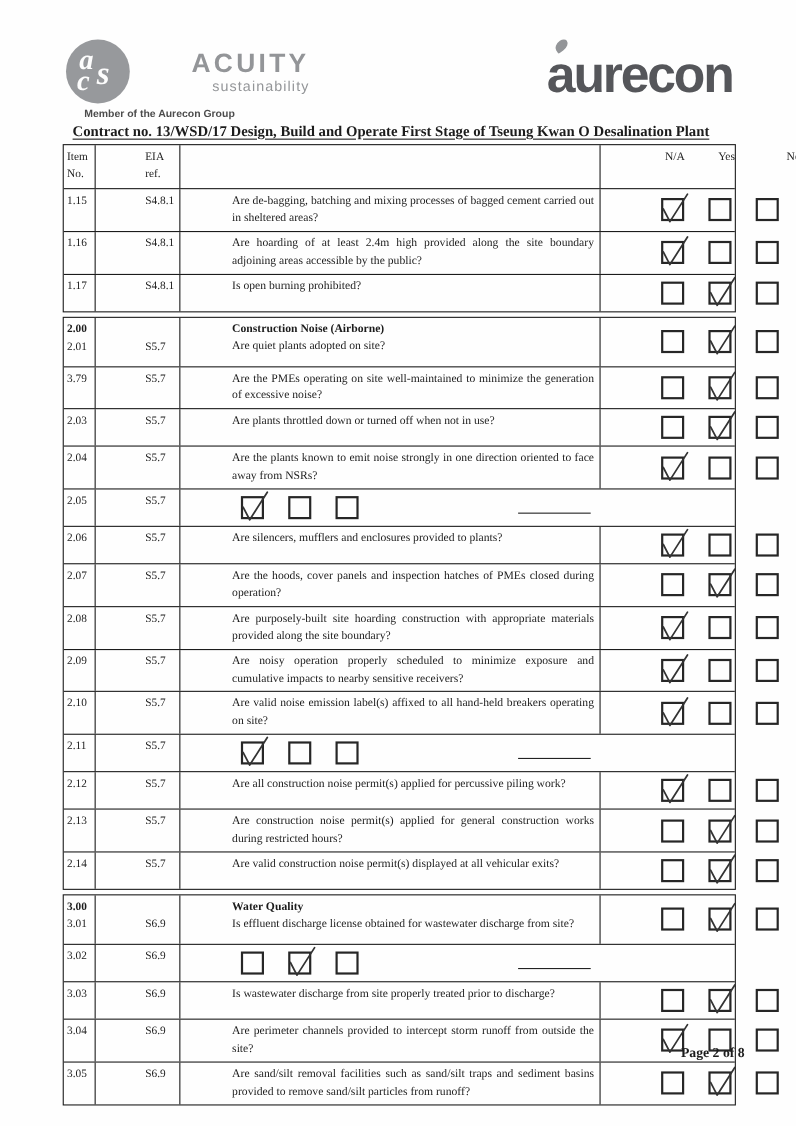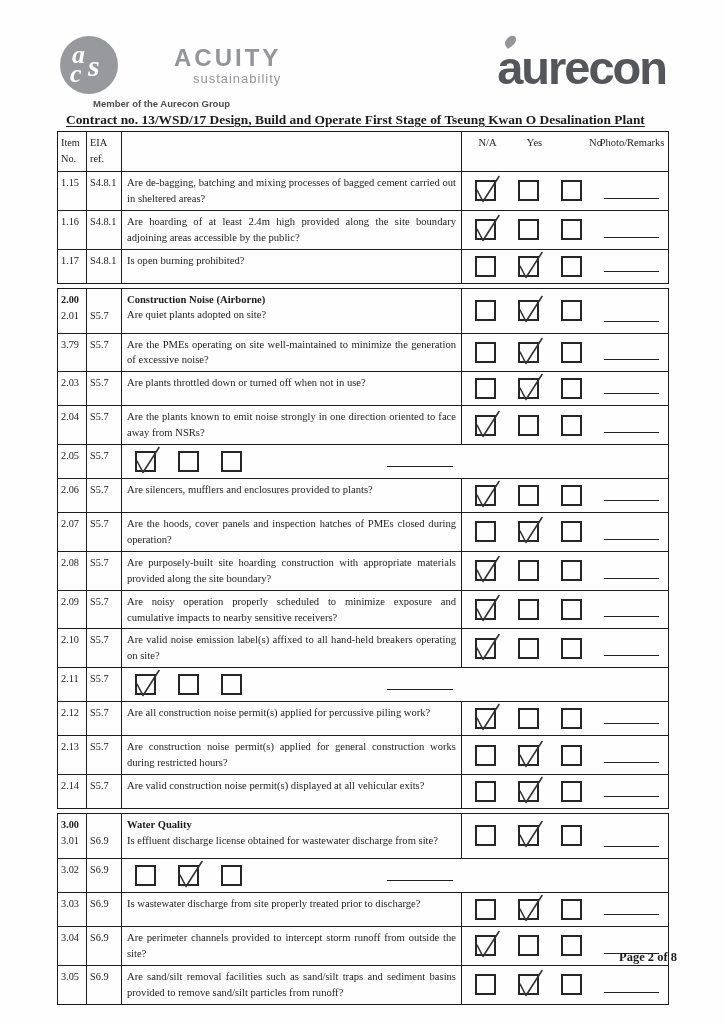--- a/index.html
+++ b/index.html
@@ -18,21 +18,21 @@
   .acuity { position:absolute; left:60px; top:36px; }
   .acuity-top { display:flex; align-items:flex-start; }
   .acuity-circle {
     width:58px; height:58px; border-radius:50%;
     background:#97999c; flex:0 0 auto;
   }
   .acuity-words { margin-left:8px; padding-top:10px; font-family:"Liberation Sans",sans-serif; }
   .acuity-name { font-size:24px; font-weight:bold; color:#939598; letter-spacing:3px; line-height:1;margin-left:48px; }
   .acuity-sub  { font-size:13px; color:#939598; letter-spacing:1px; text-align:right; margin-top:1px; }
   .acuity-tagline {
-    margin-top:4px; text-align:right; width:170px;
+    margin-top:4px; text-align:center; width:170px;
     font-family:"Liberation Sans",sans-serif; font-size:9.5px; font-weight:bold; color:#4c4c4c;
   }
   .aurecon {
     position:absolute; right:58px; top:44px;
     font-family:"Liberation Sans",sans-serif; font-weight:bold;
     font-size:47px; line-height:1; color:#55565a; letter-spacing:-2px;
   }
   .aurecon .leaf {
     position:absolute; left:7px; top:-7px; width:13px; height:9px;
     background:#939598; border-radius:60% 40% 60% 10%;
@@ -44,21 +44,21 @@
     position:absolute; left:66px; top:112px; width:600px;
     font-size:13.4px; font-weight:bold; white-space:nowrap;
     text-decoration:underline;
     text-underline-offset:2px;
   }
 
   
   .checklist { position:absolute; left:57px; top:131px; width:612px; }
   .section { border:1.7px solid #1c1c1c; background:#fefefe; }
   .section + .section { margin-top:4px; }
-  .row { display:grid; grid-template-columns:29px 35px 340px 1fr; min-height:34px; }
+  .row { display:grid; grid-template-columns:29px 35px 340px 1fr; min-height:34px;gap:42px; }
   .row + .row { border-top:1.3px solid #1c1c1c; }
   .row.merged { min-height:44px; }
   .cell { border-right:1.3px solid #1c1c1c; padding:3px 3px; font-size:10.3px; }
   .cell:last-child { border-right:none; }
   .cell.q { font-size:10.6px; line-height:1.5; text-align:justify; padding:3px 5px; }
   .cell .b { font-weight:bold; }
   .cell .ln { display:block; }
   .cell.item .ln, .cell.eia .ln { line-height:1.6; }
 
   

